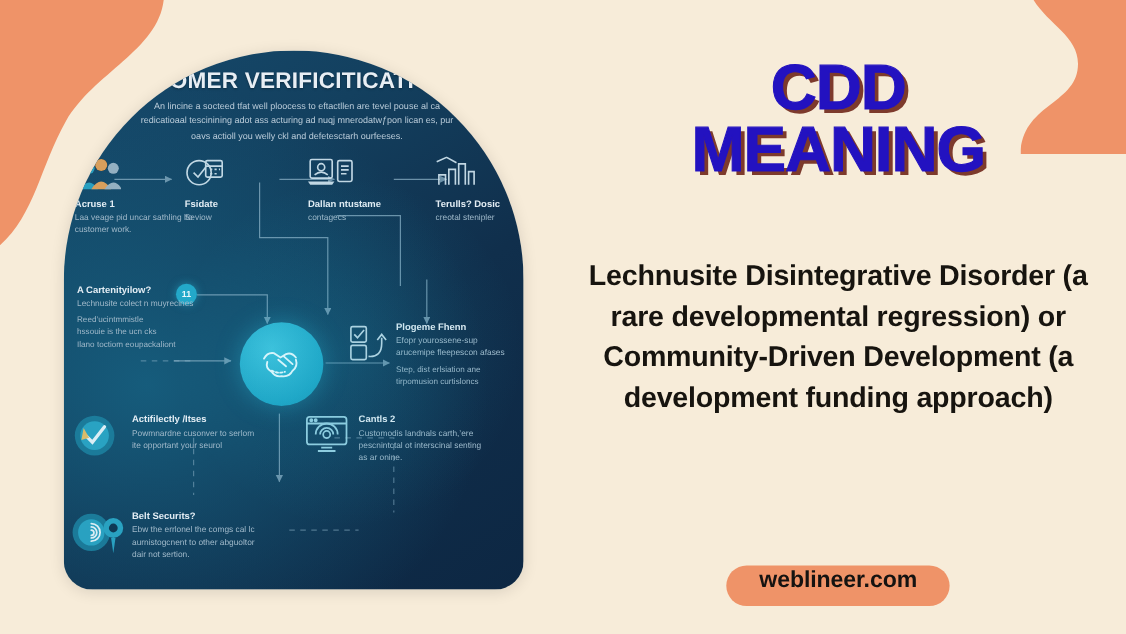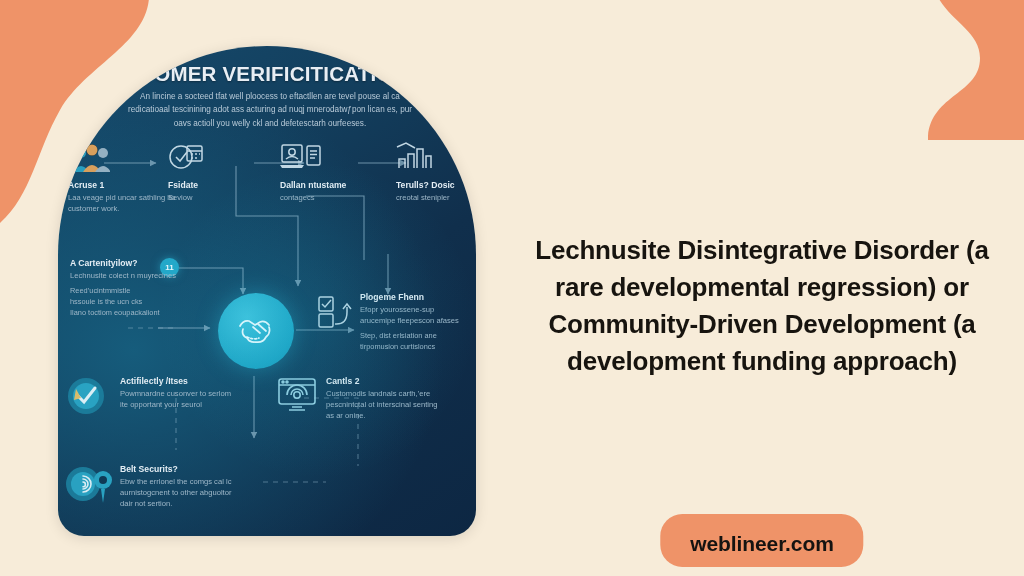--- a/index.html
+++ b/index.html
@@ -99,21 +99,21 @@
     color:#17140f;
     letter-spacing:-.2px;
   }
 
   .brand-pill {
     position:absolute; left:50%; transform:translateX(-50%);
     top:514px;
     background:#ef9368;
     color:#151311;
     font-size:21px; font-weight:700; letter-spacing:-.1px;
-    padding:18px 30px 11px;
+    padding:2px 30px 11px;
     border-radius:22px;
     white-space:nowrap;
   }
 </style>
 </head>
 <body>
 
 <svg class="blob" id="blob-tl" viewBox="0 0 330 300" xmlns="http://www.w3.org/2000/svg">
   <path d="M-20,-40 C90,-60 210,-30 235,40 C258,108 180,128 150,180 C118,236 120,300 40,316 C-40,332 -90,240 -80,150 C-72,64 -80,-24 -20,-40 Z" fill="#ef9368"></path>
 </svg>
@@ -292,17 +292,21 @@
       <path d="M37,25 l2,14 l2,-14 z" fill="#2ba9c9"></path>
     </svg>
   </span>
   <div class="node" style="left:62px;top:418px;width:118px">
     <div class="n-head">Belt Securits?</div>
     <div class="n-body">Ebw the errlonel the comgs cal lc aurnistogcnent to other abguoltor dair not sertion.</div>
   </div>
 </div>
 
 <div class="right">
+  <div class="headline">
+    <span>CDD</span>
+    <span class="l2">MEANING</span>
+  </div>
 
   <div class="body-copy">Lechnusite Disintegrative Disorder (a rare developmental regression) or Community-Driven Development (a development funding approach)</div>
 
   <div class="brand-pill">weblineer.com</div>
 </div>
 
 </body></html>

